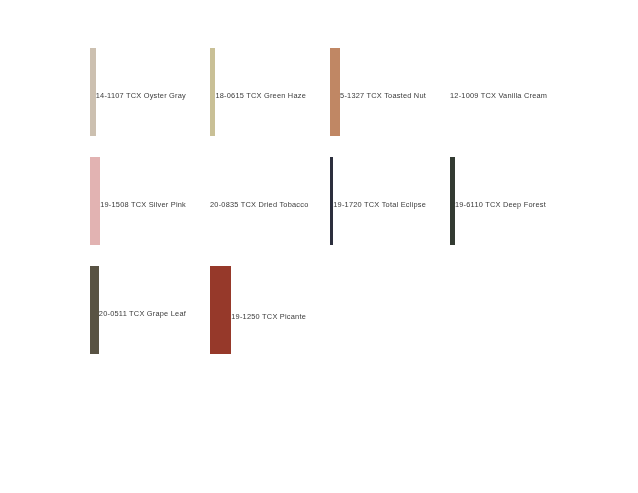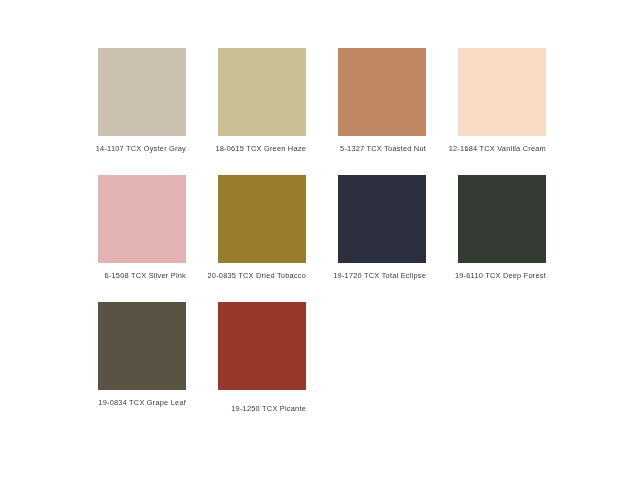--- a/index.html
+++ b/index.html
@@ -25,22 +25,21 @@
     top: 48px;
     width: 460px;
     display: grid;
     grid-template-columns: repeat(4, 88px);
     column-gap: 32px;
     row-gap: 21px;
   }
   .swatch-cell {
     width: 96px;
     display: flex;
-    flex-direction: column;
-    align-items: flex-end;
+    align-items: center;
   }
   .swatch-chip {
     width: 88px;
     height: 88px;
     display: block;
   }
   .swatch-label {
     margin-top: 8px;
     font-family: "Liberation Sans", sans-serif;
     font-size: 7.4px;
@@ -66,40 +65,40 @@
       <div class="swatch-cell">
         <div class="swatch-chip" style="background-color: rgb(201, 192, 150);"></div>
         <div class="swatch-label">18-0615 TCX Green Haze</div>
       </div>
       <div class="swatch-cell">
         <div class="swatch-chip" style="background-color: rgb(192, 135, 100);"></div>
         <div class="swatch-label">5-1327 TCX Toasted Nut</div>
       </div>
       <div class="swatch-cell">
         <div class="swatch-chip" style="background-color: rgb(249, 220, 198);"></div>
-        <div class="swatch-label">12-1684 TCX Vanilla Cream</div>
+        <div class="swatch-label">12-1009 TCX Vanilla Cream</div>
       </div>
       <div class="swatch-cell">
         <div class="swatch-chip" style="background-color: rgb(226, 179, 178);"></div>
-        <div class="swatch-label">6-1508 TCX Silver Pink</div>
+        <div class="swatch-label">19-1508 TCX Silver Pink</div>
       </div>
       <div class="swatch-cell">
         <div class="swatch-chip" style="background-color: rgb(155, 124, 44);"></div>
         <div class="swatch-label">20-0835 TCX Dried Tobacco</div>
       </div>
       <div class="swatch-cell">
         <div class="swatch-chip" style="background-color: rgb(44, 47, 61);"></div>
         <div class="swatch-label">19-1720 TCX Total Eclipse</div>
       </div>
       <div class="swatch-cell">
         <div class="swatch-chip" style="background-color: rgb(51, 59, 50);"></div>
         <div class="swatch-label">19-6110 TCX Deep Forest</div>
       </div>
       <div class="swatch-cell">
         <div class="swatch-chip" style="background-color: rgb(89, 83, 67);"></div>
-        <div class="swatch-label">19-0834 TCX Grape Leaf</div>
+        <div class="swatch-label">20-0511 TCX Grape Leaf</div>
       </div>
       <div class="swatch-cell label-offset">
         <div class="swatch-chip" style="background-color: rgb(150, 57, 42);"></div>
         <div class="swatch-label">19-1250 TCX Picante</div>
       </div>
     </div>
 </div>
 
 </body></html>

